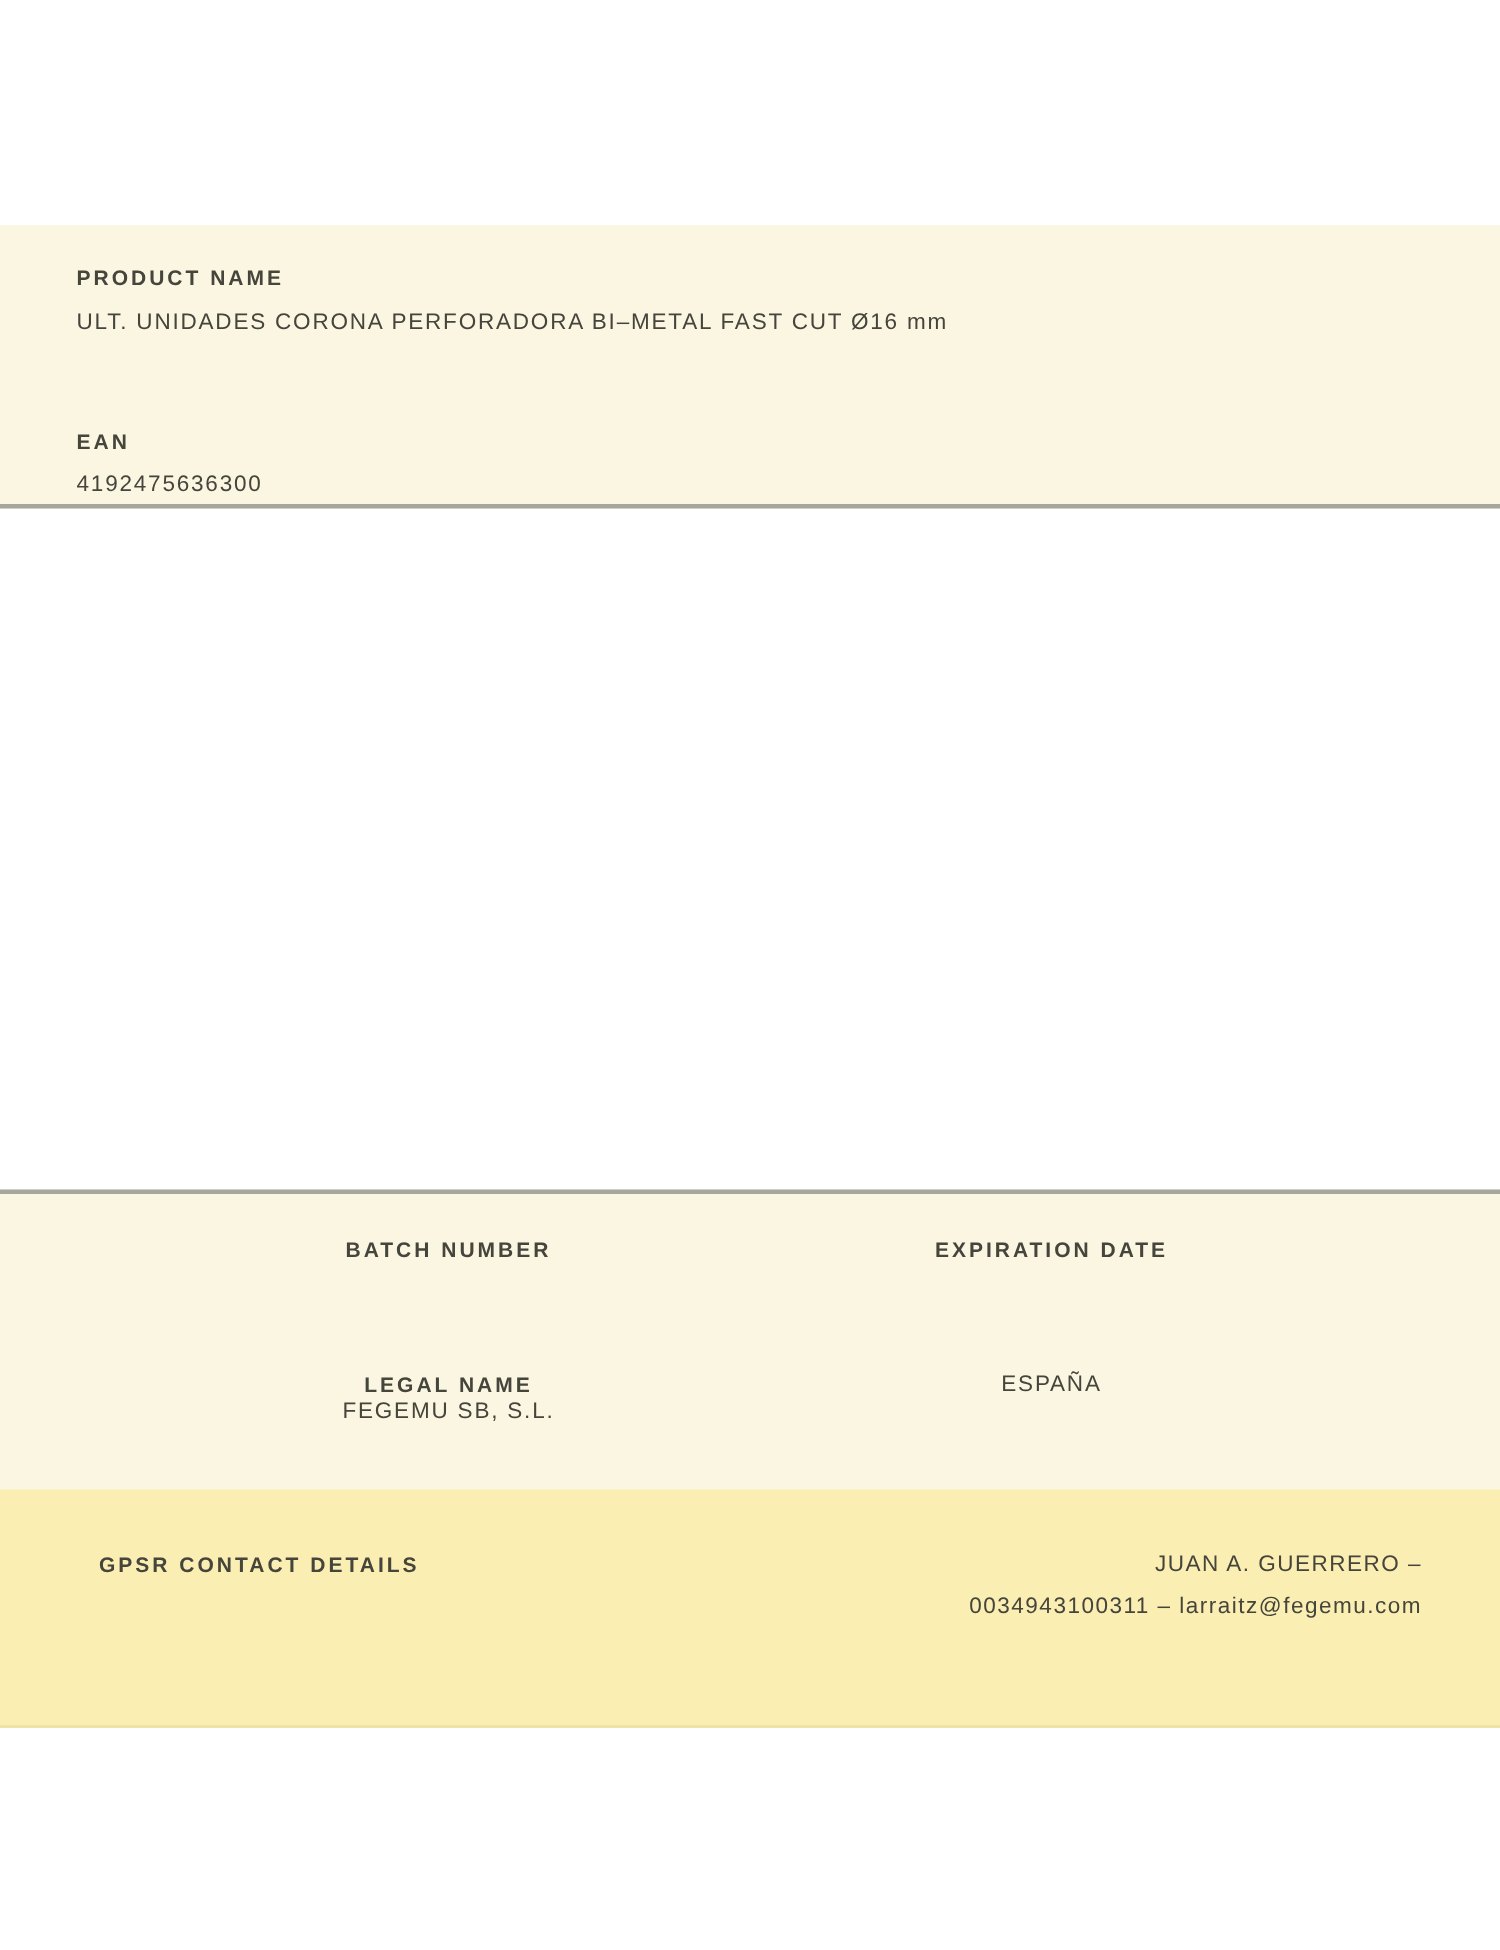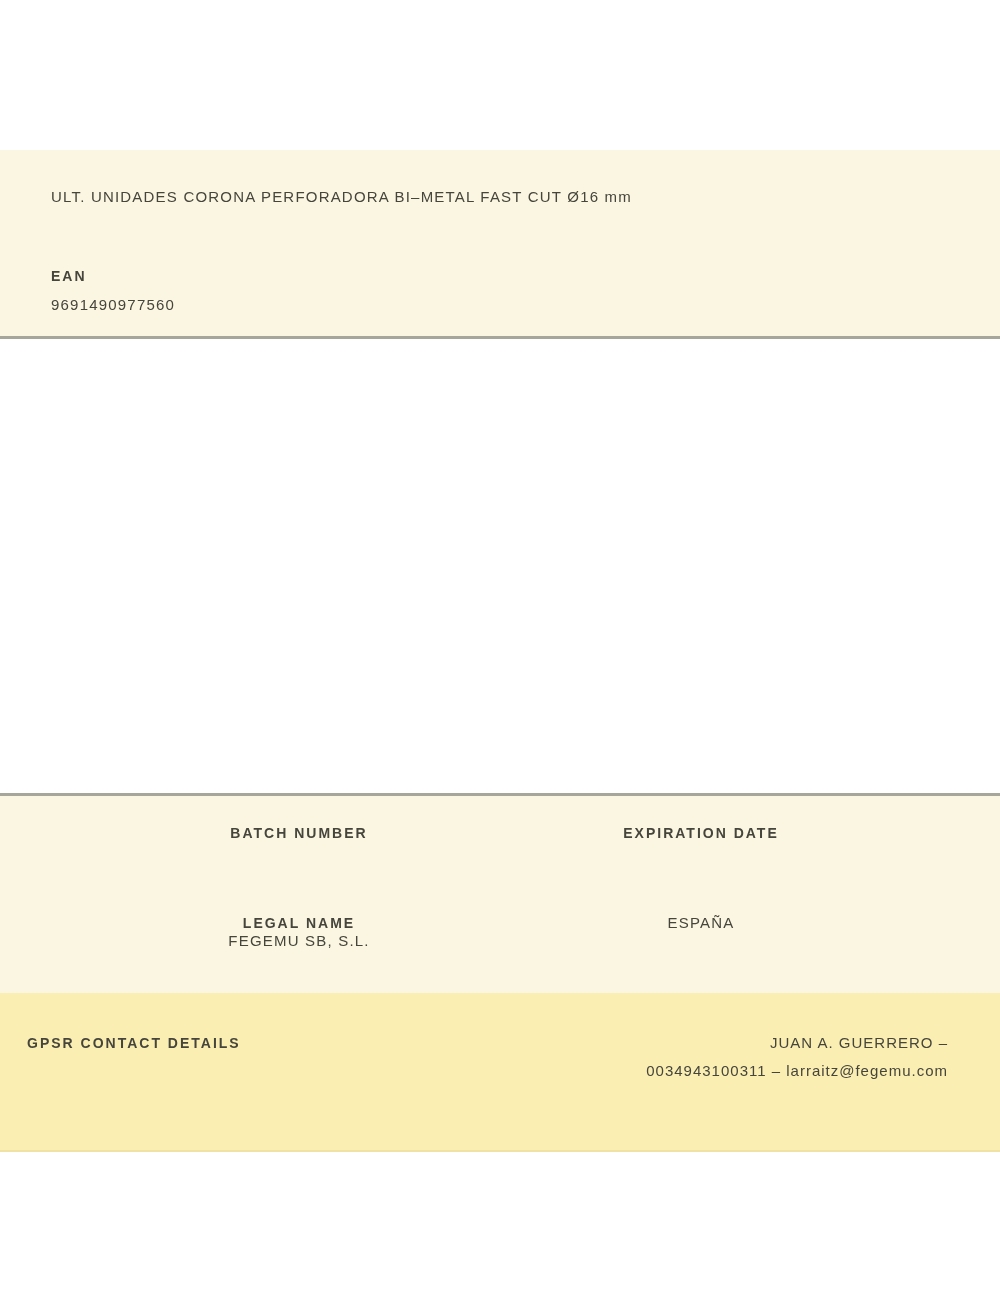--- a/index.html
+++ b/index.html
@@ -65,21 +65,21 @@
   }
   .details-value {
     margin-top: 0;
   }
 
   .section-contact {
     top: 993px;
     height: 159px;
     background: #faeeb2;
     border-bottom: 2px solid #f0e2a4;
-    padding: 36px 52px 0 27px;
+    padding: 36px 52px 0 66px;
     display: flex;
     justify-content: space-between;
     align-items: flex-start;
   }
   .contact-label {
     font-size: 14px;
     font-weight: bold;
     letter-spacing: 2px;
     line-height: 28px;
     white-space: nowrap;
@@ -89,23 +89,24 @@
     font-size: 15px;
     letter-spacing: 1px;
     line-height: 28px;
     white-space: nowrap;
   }
 </style>
 </head>
 <body>
 
 <div class="section section-product">
+  <div class="field-label">PRODUCT NAME</div>
   <div class="field-value product-name">ULT. UNIDADES CORONA PERFORADORA BI–METAL FAST CUT Ø16 mm</div>
   <div class="field-label ean">EAN</div>
-  <div class="field-value ean">9691490977560</div>
+  <div class="field-value ean">4192475636300</div>
 </div>
 
 <div class="section section-details">
   <div class="details-col">
     <div class="field-label">BATCH NUMBER</div>
     <div class="field-value"></div>
     <div class="details-spacer"></div>
     <div class="field-label">LEGAL NAME</div>
     <div class="field-value details-value">FEGEMU SB, S.L.</div>
   </div>

